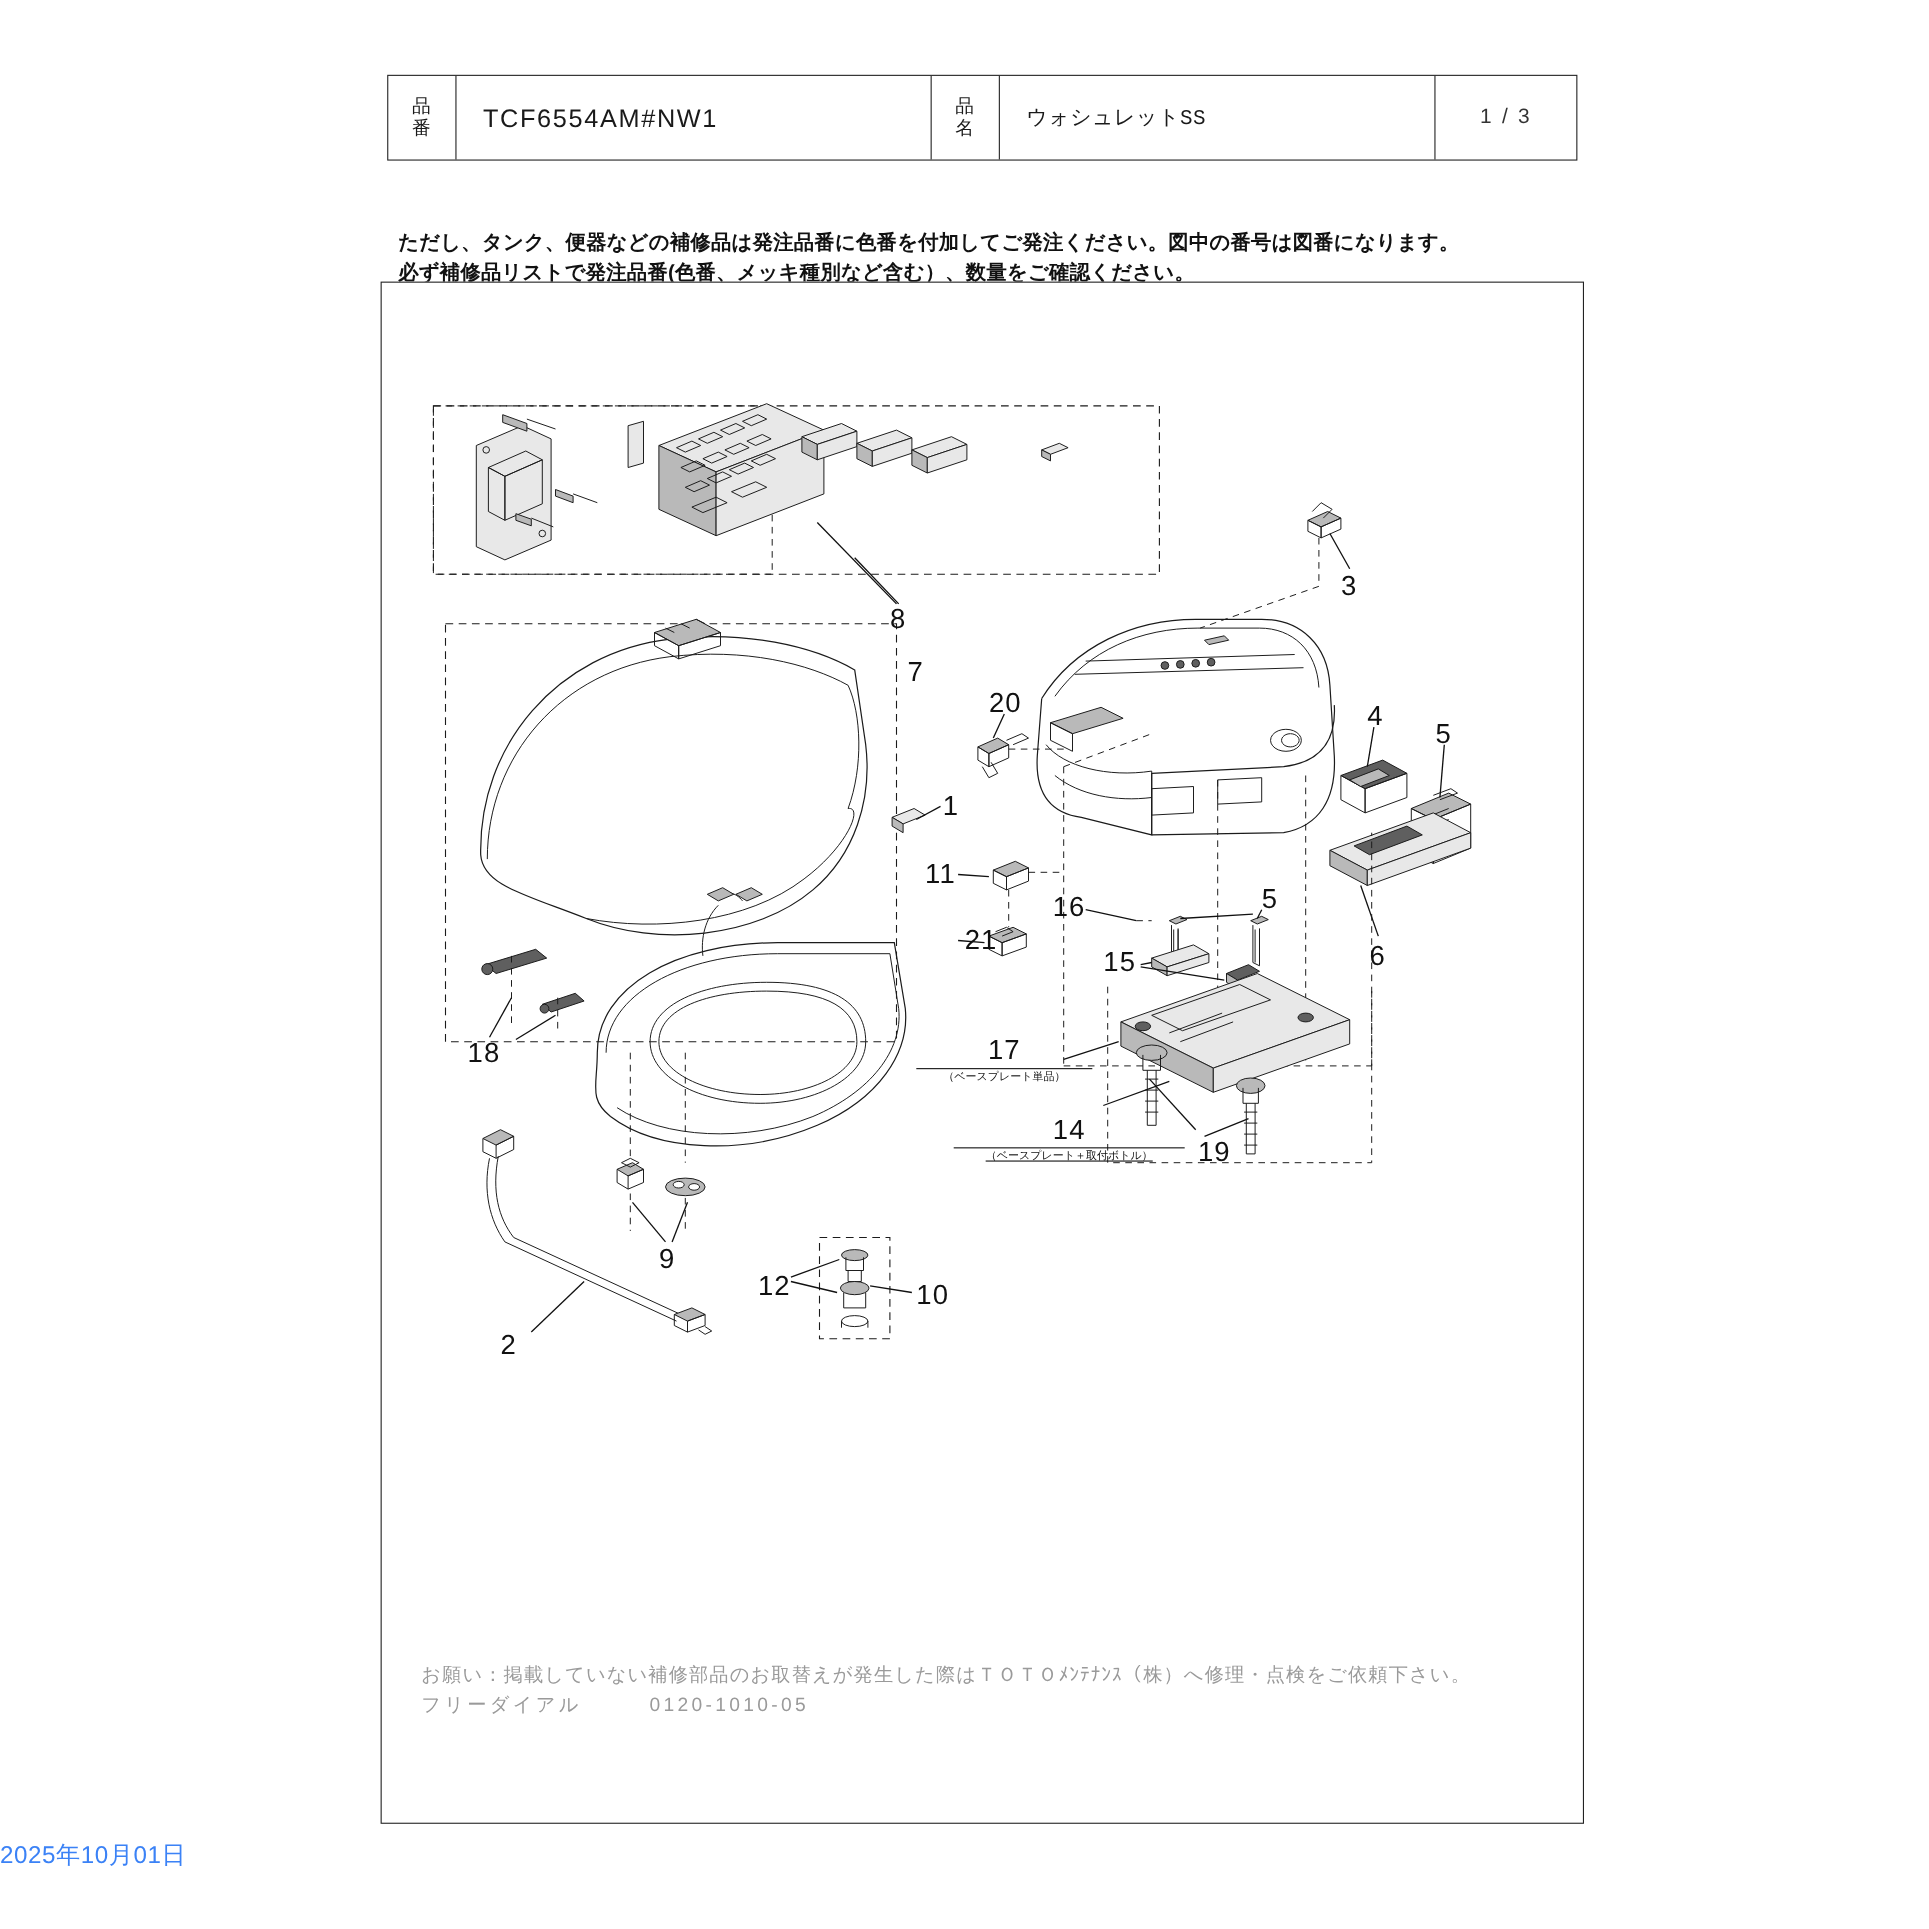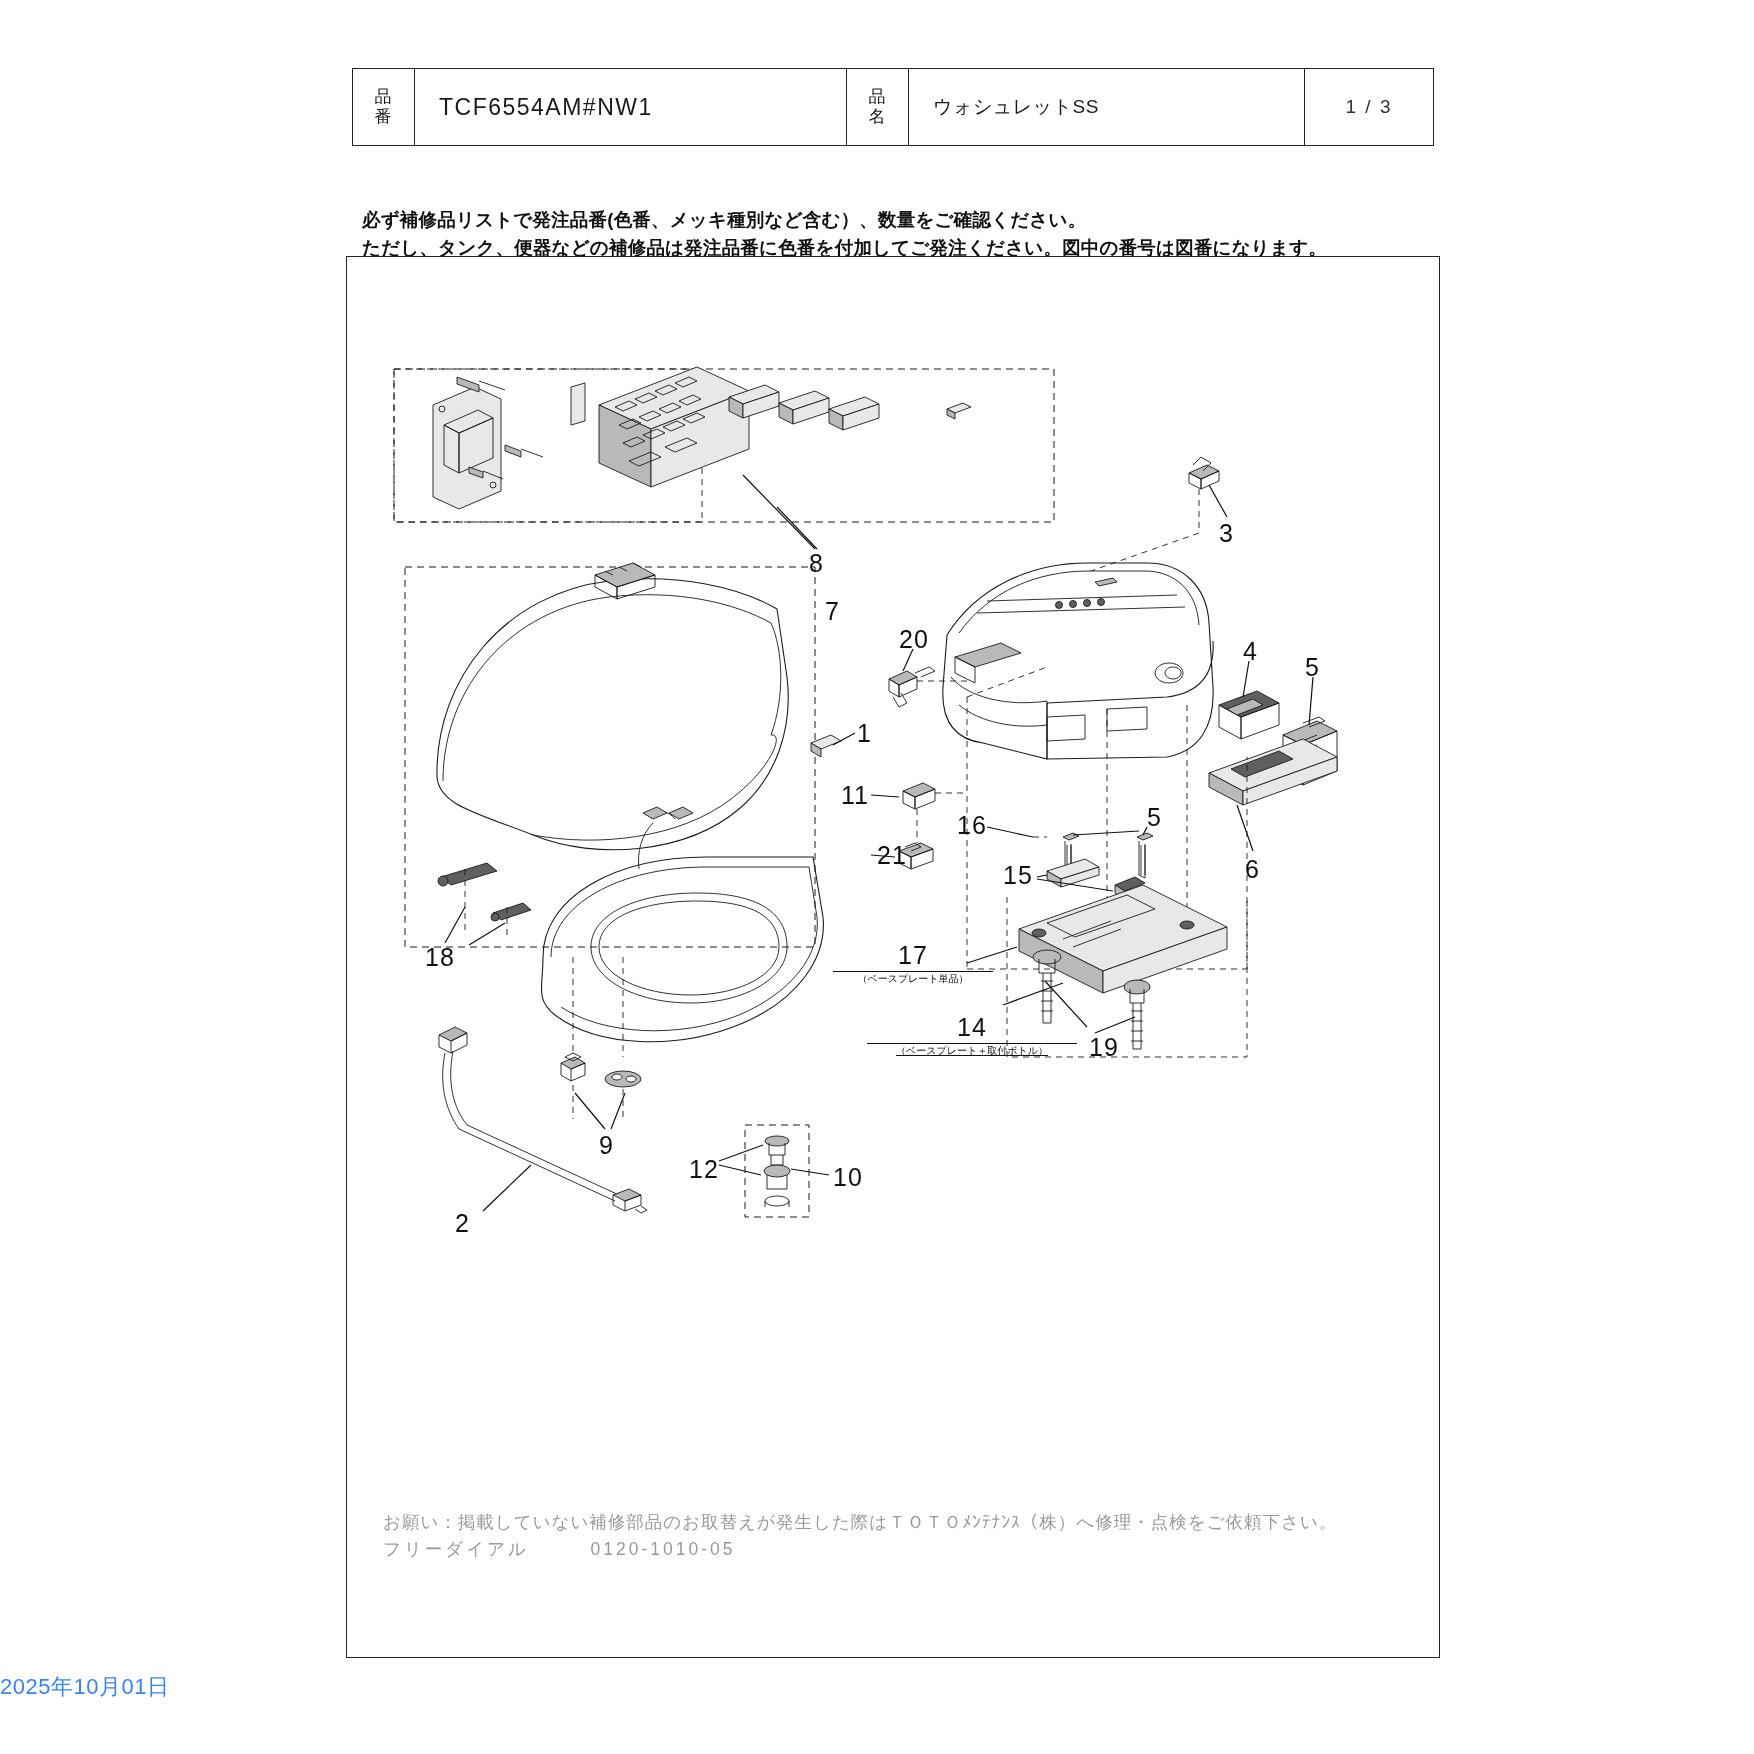--- a/index.html
+++ b/index.html
@@ -17,21 +17,21 @@
   .hdr{
     position:absolute;left:352px;top:68px;width:1082px;height:78px;
     border:1.6px solid #222;box-sizing:border-box;display:flex;
   }
   .hdr-cell{box-sizing:border-box;display:flex;align-items:center;}
   .hdr-lbl{
     width:62px;border-right:1.6px solid #222;justify-content:center;
     flex-direction:column;font-size:17px;line-height:1.18;letter-spacing:1px;
   }
   .hdr-val{flex:0 0 432px;border-right:1.6px solid #222;padding-left:24px;font-size:23px;letter-spacing:1.5px;}
-  .hdr-val2{flex:1 1 auto;border-right:1.6px solid #222;padding-left:24px;font-size:19px;letter-spacing:.5px;}
+  .hdr-val2{flex:1 1 auto;border-right:1.6px solid #222;padding-left:24px;font-size:19px;letter-spacing:.5px;font-family:Liberation Mono, monospace;}
   .hdr-page{width:128px;justify-content:center;font-size:19px;letter-spacing:2px;color:#333;}
 
   
   .notes{
     position:absolute;left:362px;top:206px;width:1060px;
     font-size:18.5px;font-weight:bold;line-height:1.5;letter-spacing:.2px;color:#111;
   }
 
   
   .frame{
@@ -82,22 +82,22 @@
     <div class="hdr-cell hdr-val">TCF6554AM#NW1</div>
     <div class="hdr-cell hdr-lbl">
       <span>品</span>
       <span>名</span>
     </div>
     <div class="hdr-cell hdr-val2">ウォシュレットSS</div>
     <div class="hdr-cell hdr-page">1 / 3</div>
   </div>
 
   <div class="notes">
+    <div>ただし、タンク、便器などの補修品は発注品番に色番を付加してご発注ください。図中の番号は図番になります。</div>
     <div>必ず補修品リストで発注品番(色番、メッキ種別など含む）、数量をご確認ください。</div>
-    <div>ただし、タンク、便器などの補修品は発注品番に色番を付加してご発注ください。図中の番号は図番になります。</div>
   </div>
 
   <div class="frame">
 
     <svg class="art" viewBox="0 0 1094 1402">
 
       <path class="dash" d="M47 112 H 707 V 265 H 47 Z"></path>
       <path class="dash2" d="M47 112 H 355 V 265 H 47 Z"></path>
 
       <g>

